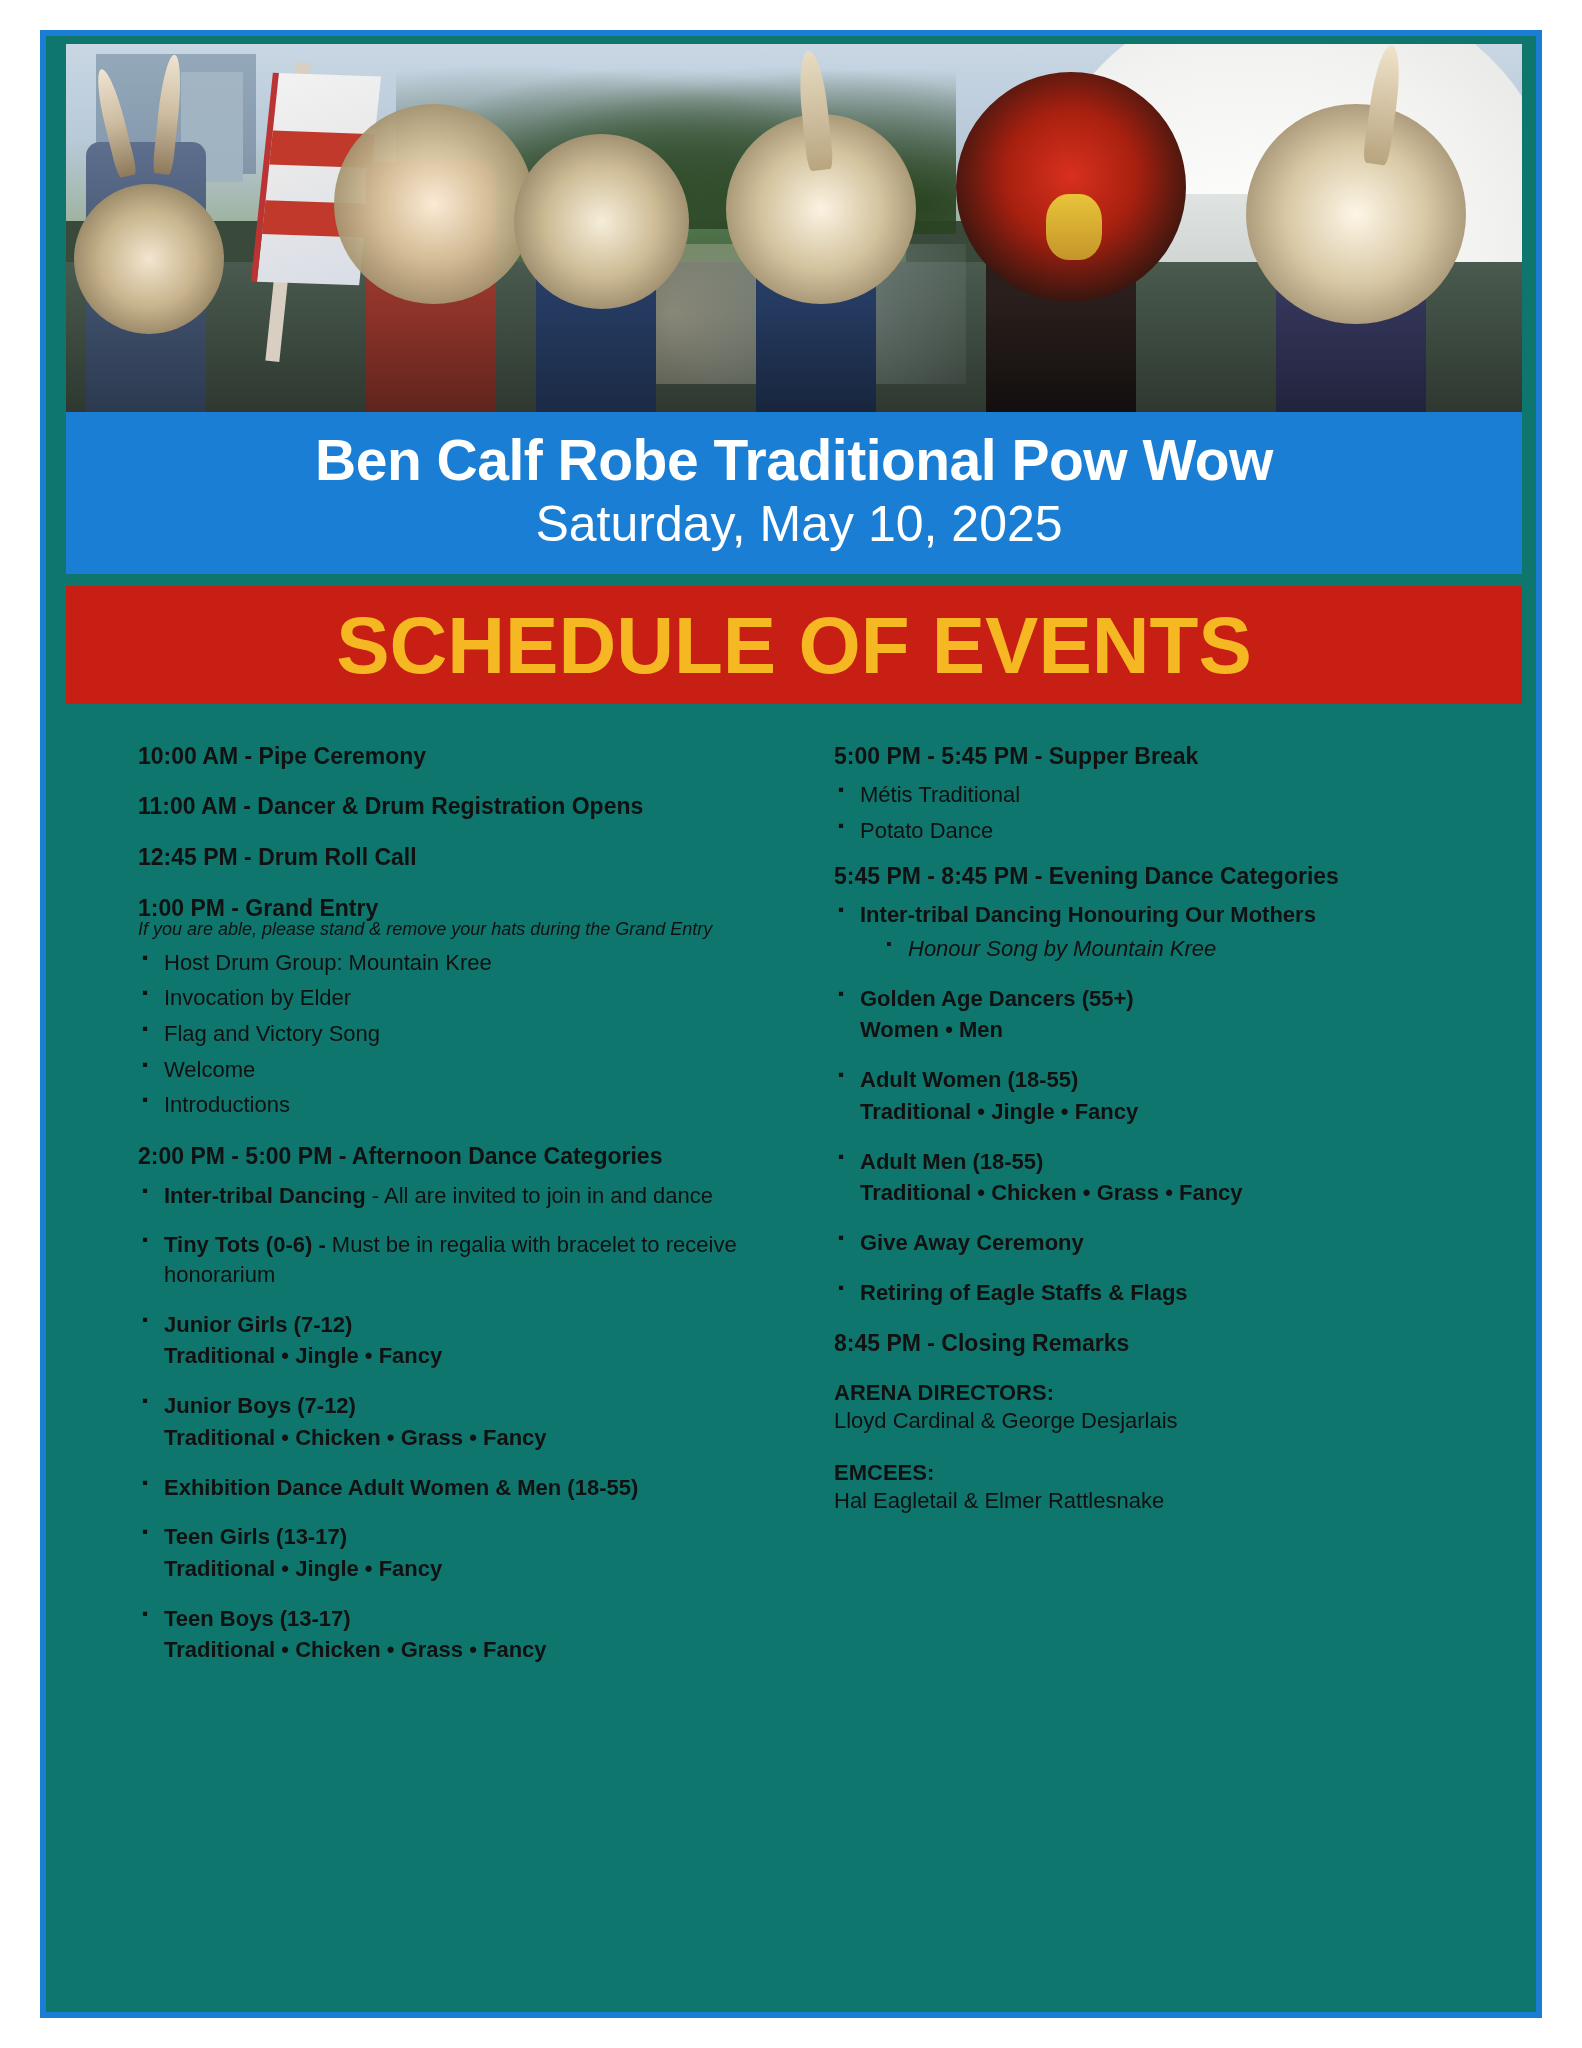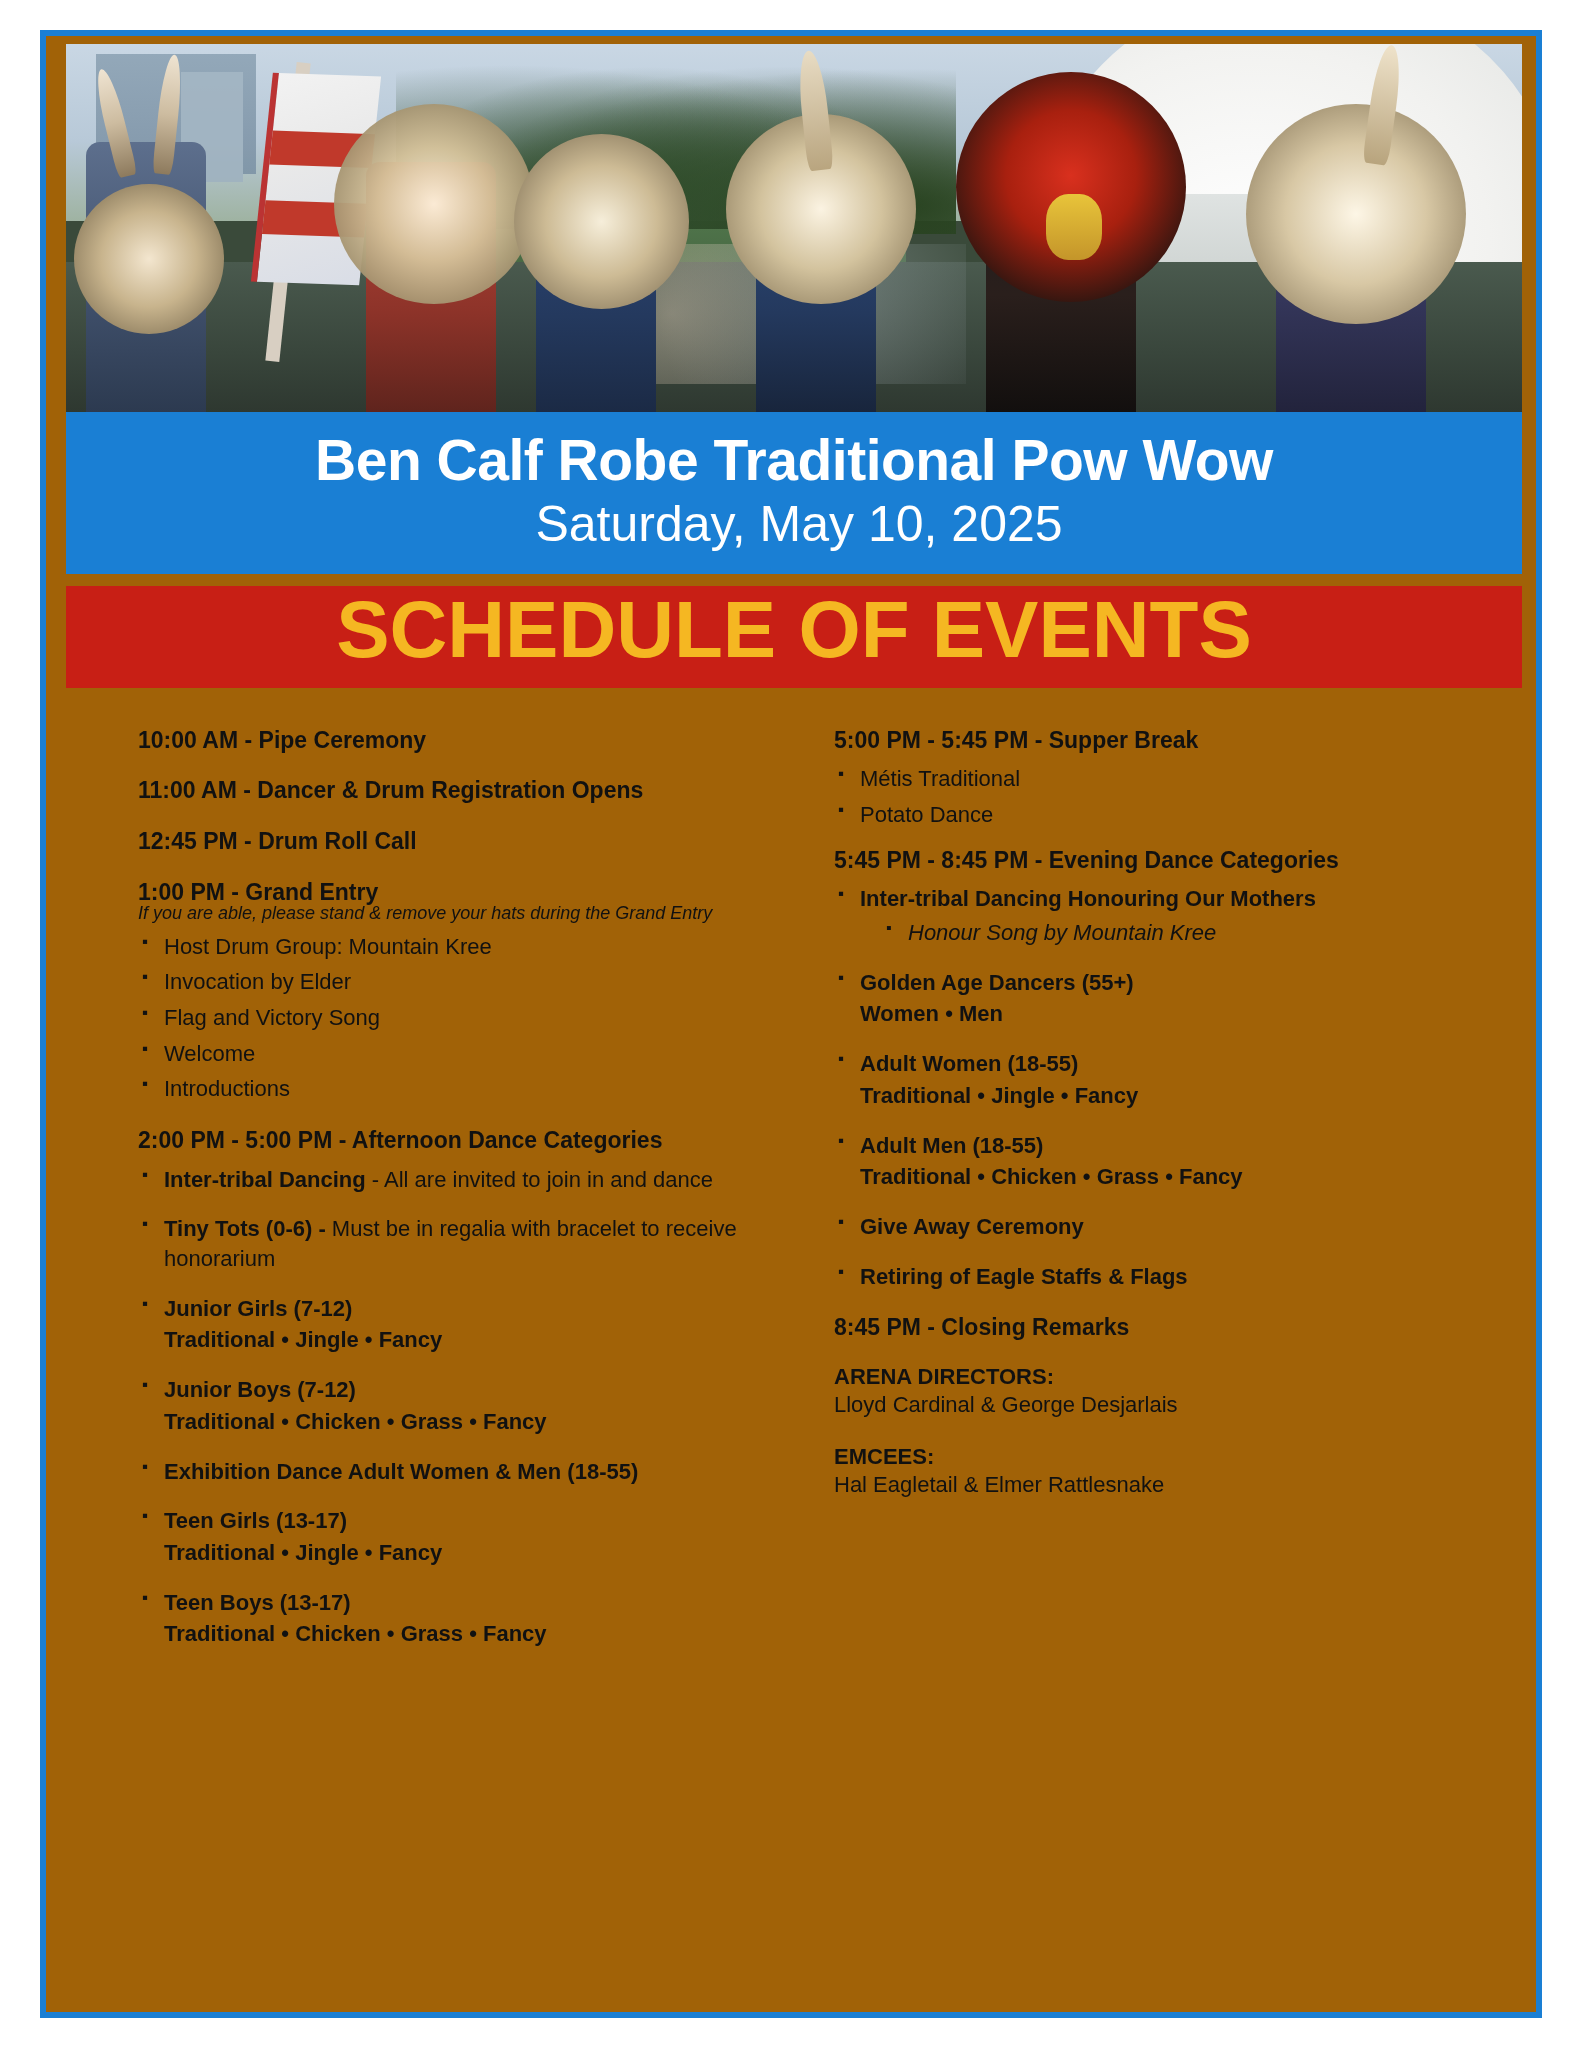--- a/index.html
+++ b/index.html
@@ -11,21 +11,21 @@
     width: 1582px; height: 2048px;
     font-family: "Liberation Sans", sans-serif;
     position: relative;
     overflow: hidden;
   }
   .poster {
     position: absolute;
     left: 40px; top: 30px;
     width: 1502px; height: 1988px;
     border: 6px solid #1a7fd4;
-    background: #a16207;
+    background: #0f766e;
   }
   .inner {
     position: absolute;
     left: 10px; top: 8px;
     width: 1476px; height: 1966px;
   }
 
   
   .banner {
     position: relative;
@@ -119,21 +119,21 @@
     letter-spacing:-0.5px;
   }
   .title2 {
     color:#ffffff; font-size:50px; font-weight:normal; line-height:1.12; margin-top:4px;padding-left:10px;
   }
 
   
   .redband {
     width: 1456px; margin: 12px auto 0;
     background:#c81f15;
-    padding: 4px 0 18px;
+    padding: 20px 0 18px;
     text-align:center;
   }
   .redband .txt {
     color:#f5b722; font-size:80px; font-weight:bold; letter-spacing:0px; line-height:1;
   }
 
   
   .columns {
     display:flex;
     width: 1456px; margin: 0 auto;

